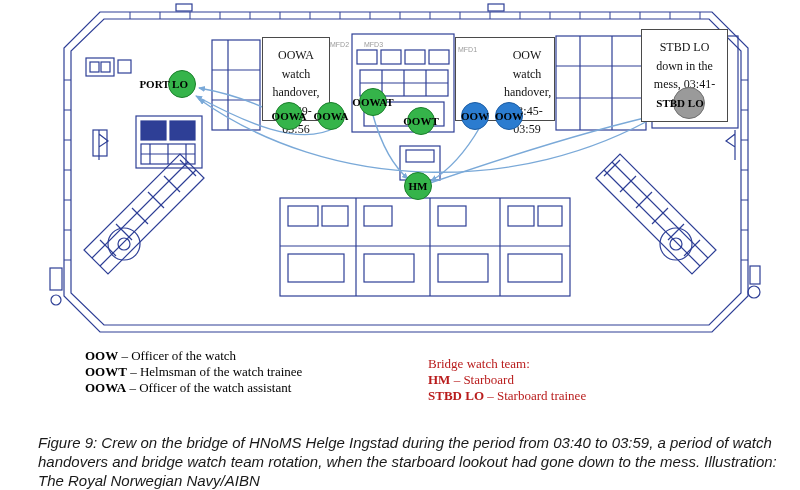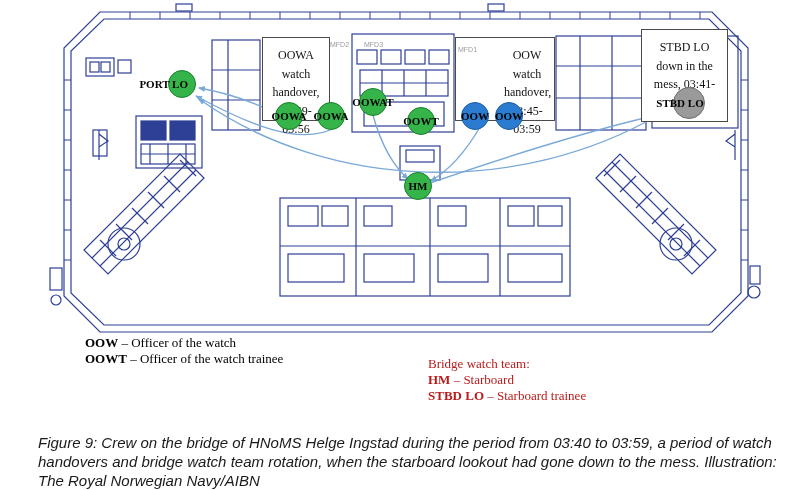--- a/index.html
+++ b/index.html
@@ -22,21 +22,21 @@
   .big .dot{left:-16px;top:-16px;width:32px;height:32px;}
   .mlabel{position:absolute;left:0;top:0;transform:translate(-50%,-50%);
           font:bold 11px "Liberation Serif",serif;color:#000;white-space:nowrap;z-index:1;}
   .label-left .mlabel{transform:translate(-100%,-50%);left:6px;}
   .label-shiftleft .mlabel{left:-9px;}
   .m-portlo{left:182px;top:84px;} .m-oowa1{left:289px;top:116px;}
   .m-oowa2{left:331px;top:116px;} .m-oowat{left:373px;top:102px;}
   .m-oowt{left:421px;top:121px;}  .m-oow1{left:475px;top:116px;}
   .m-oow2{left:509px;top:116px;}  .m-hm{left:418px;top:186px;}
   .m-stbdlo{left:689px;top:103px;}
-  .legend-left{position:absolute;left:85px;top:335px;font:13px/16px "Liberation Serif",serif;color:#000;}
+  .legend-left{position:absolute;left:85px;top:348px;font:13px/16px "Liberation Serif",serif;color:#000;}
   .legend-right{position:absolute;left:428px;top:356px;font:13px/16px "Liberation Serif",serif;color:#b91c1c;}
   .lrow b{font-weight:bold;}
   .caption{position:absolute;left:38px;top:433px;width:748px;margin:0;
            font:italic 15px/19px "Liberation Sans",sans-serif;color:#1a1a1a;}
 </style>
 </head>
 <body>
 
 <div class="page">
 
@@ -182,21 +182,22 @@
     <span class="dot" style="background: rgb(53, 180, 74); border-color: rgb(26, 127, 42);"></span>
     <span class="mlabel">HM</span>
   </div>
   <div class="marker m-stbdlo big label-shiftleft">
     <span class="dot" style="background: rgb(154, 154, 154); border-color: rgb(111, 111, 111);"></span>
     <span class="mlabel">STBD LO</span>
   </div>
 
   <div class="legend-left">
     <div class="lrow"><b>OOW</b> <span>– Officer of the watch</span></div>
-    <div class="lrow"><b>OOWT</b> <span>– Officer of the watch trainee</span></div>
+    <div class="lrow"><b>OOWT</b> <span>– Helmsman of the watch trainee</span></div>
+    <div class="lrow"><b>OOWA</b> <span>– Officer of the watch assistant</span></div>
   </div>
 
   <div class="legend-right">
     <div class="lrow">Bridge watch team:</div>
     <div class="lrow"><b>HM</b> <span>– Starboard</span></div>
     <div class="lrow"><b>STBD LO</b> <span>– Starboard trainee</span></div>
   </div>
 
   <p class="caption">Figure 9: Crew on the bridge of HNoMS Helge Ingstad during the period from 03:40 to 03:59, a period of watch handovers and bridge watch team rotation, when the starboard lookout had gone down to the mess. Illustration: The Royal Norwegian Navy/AIBN</p>
 

